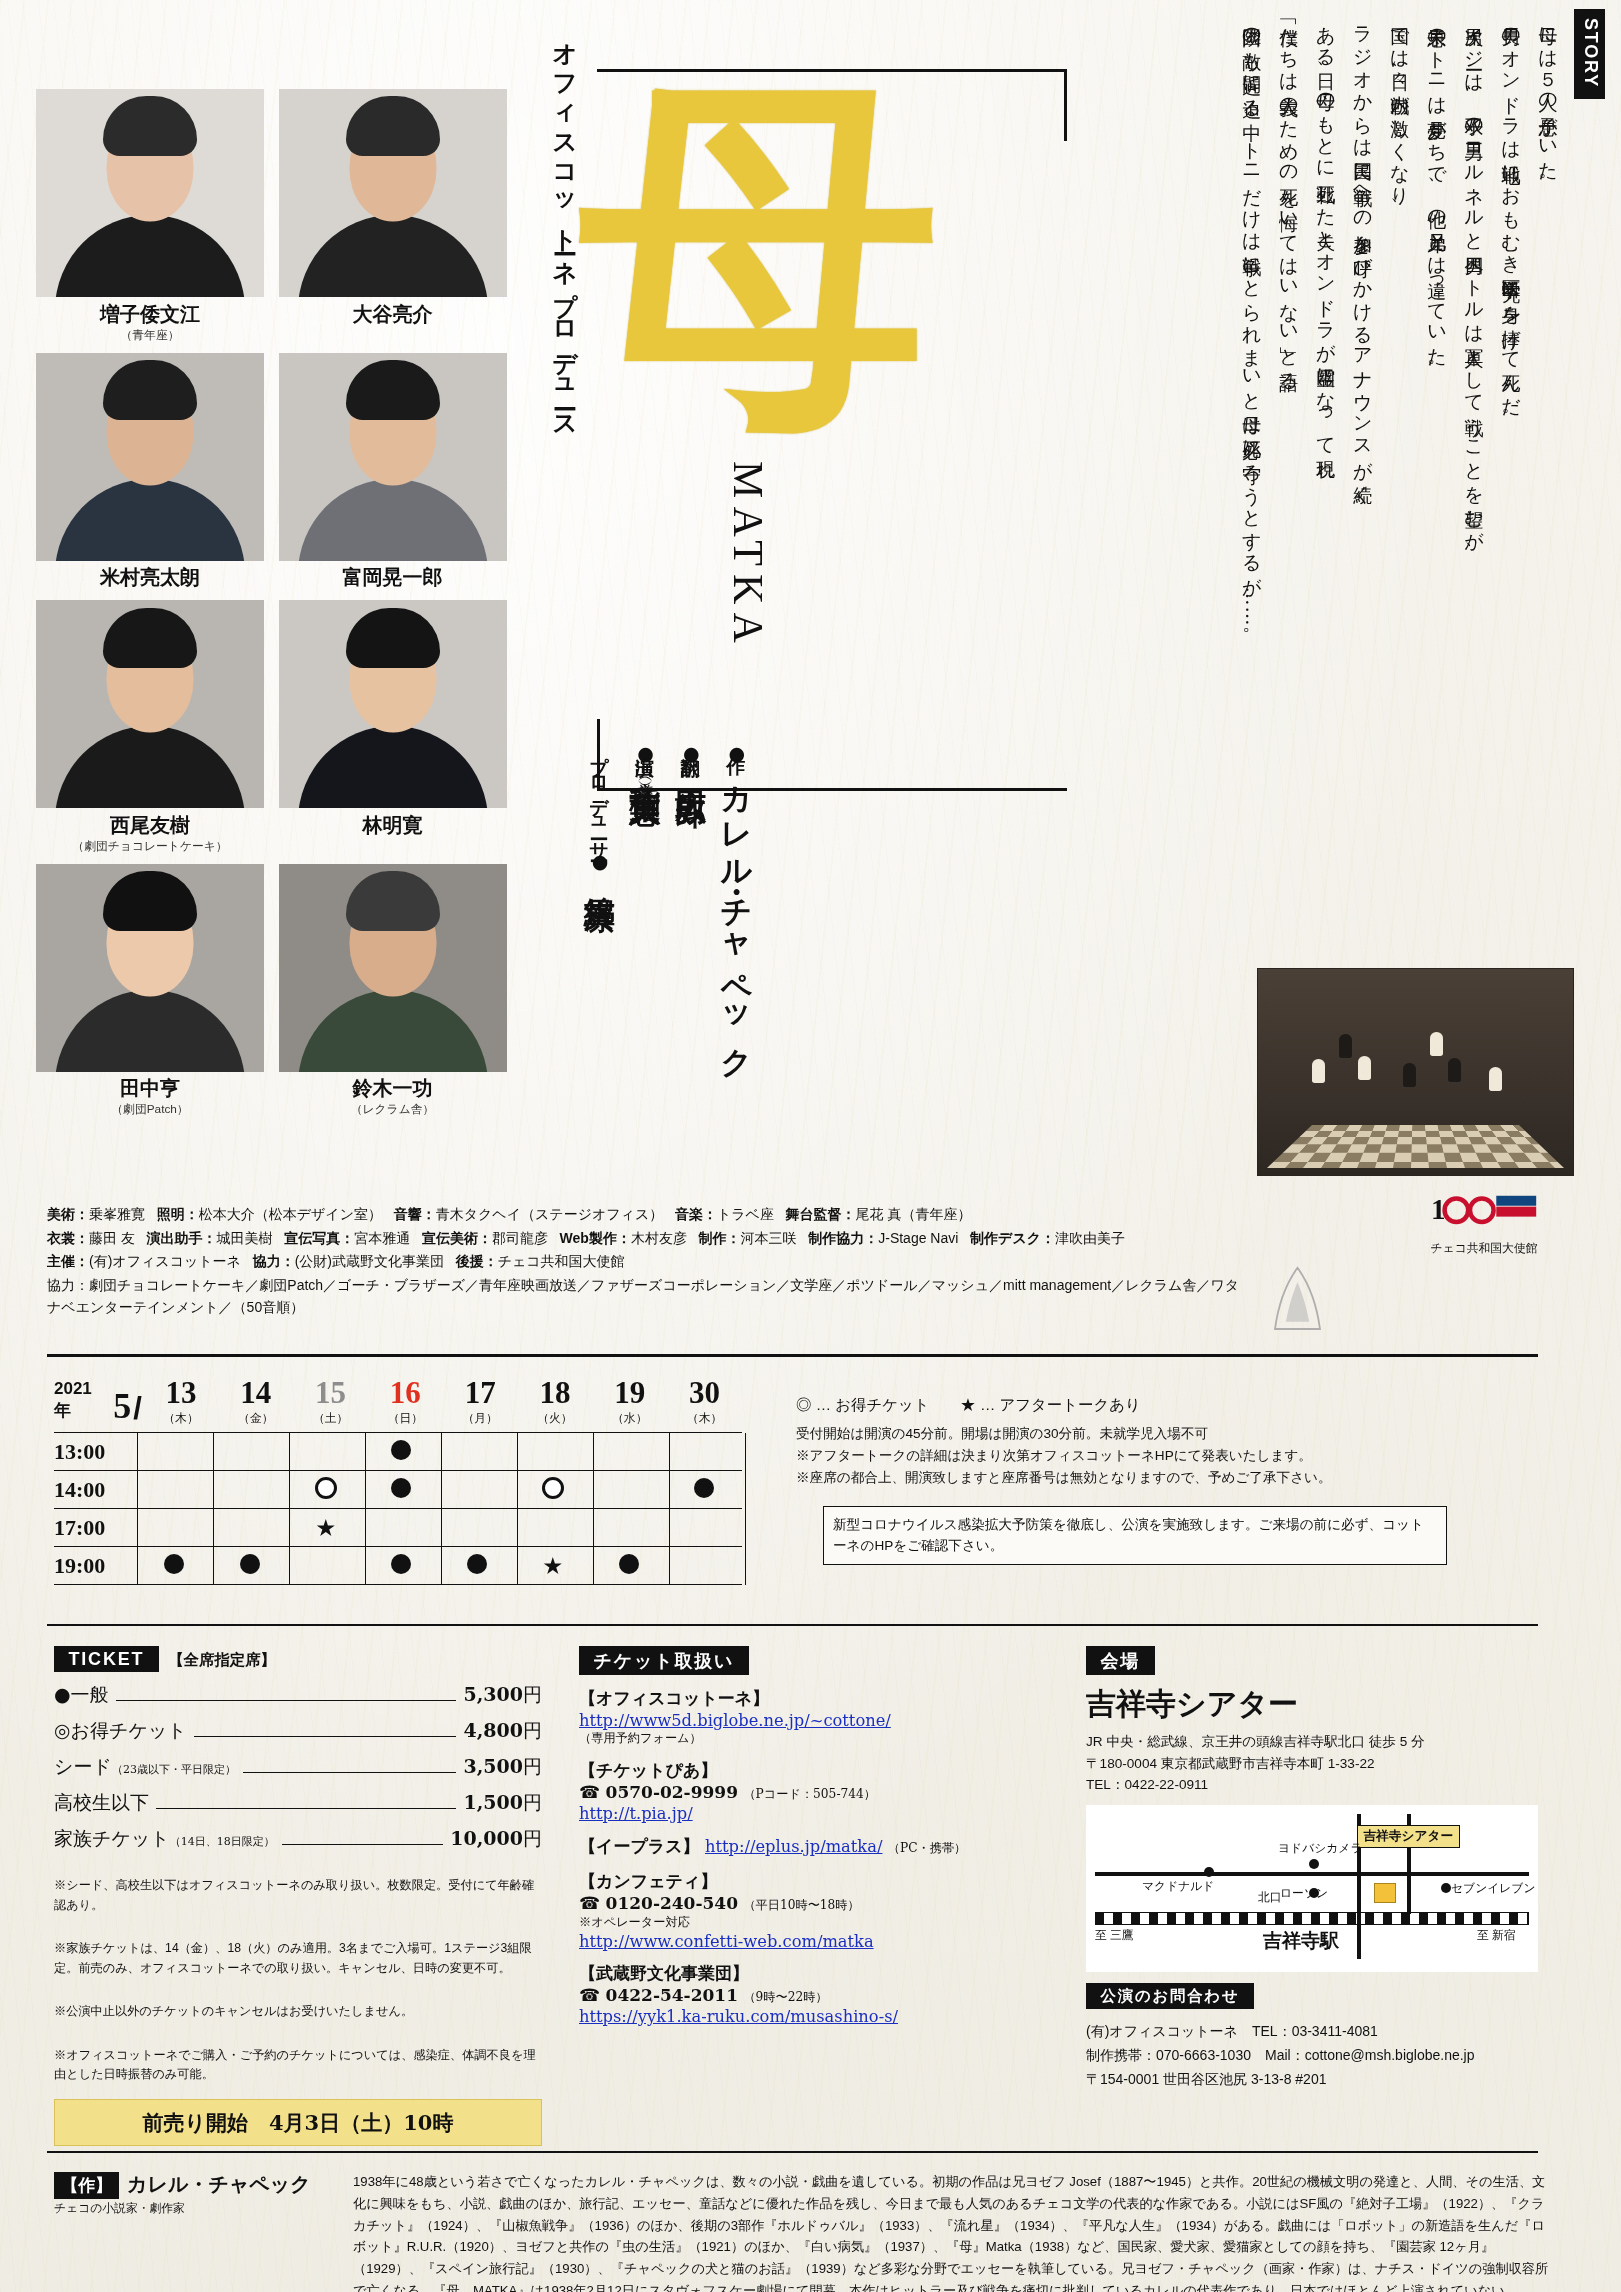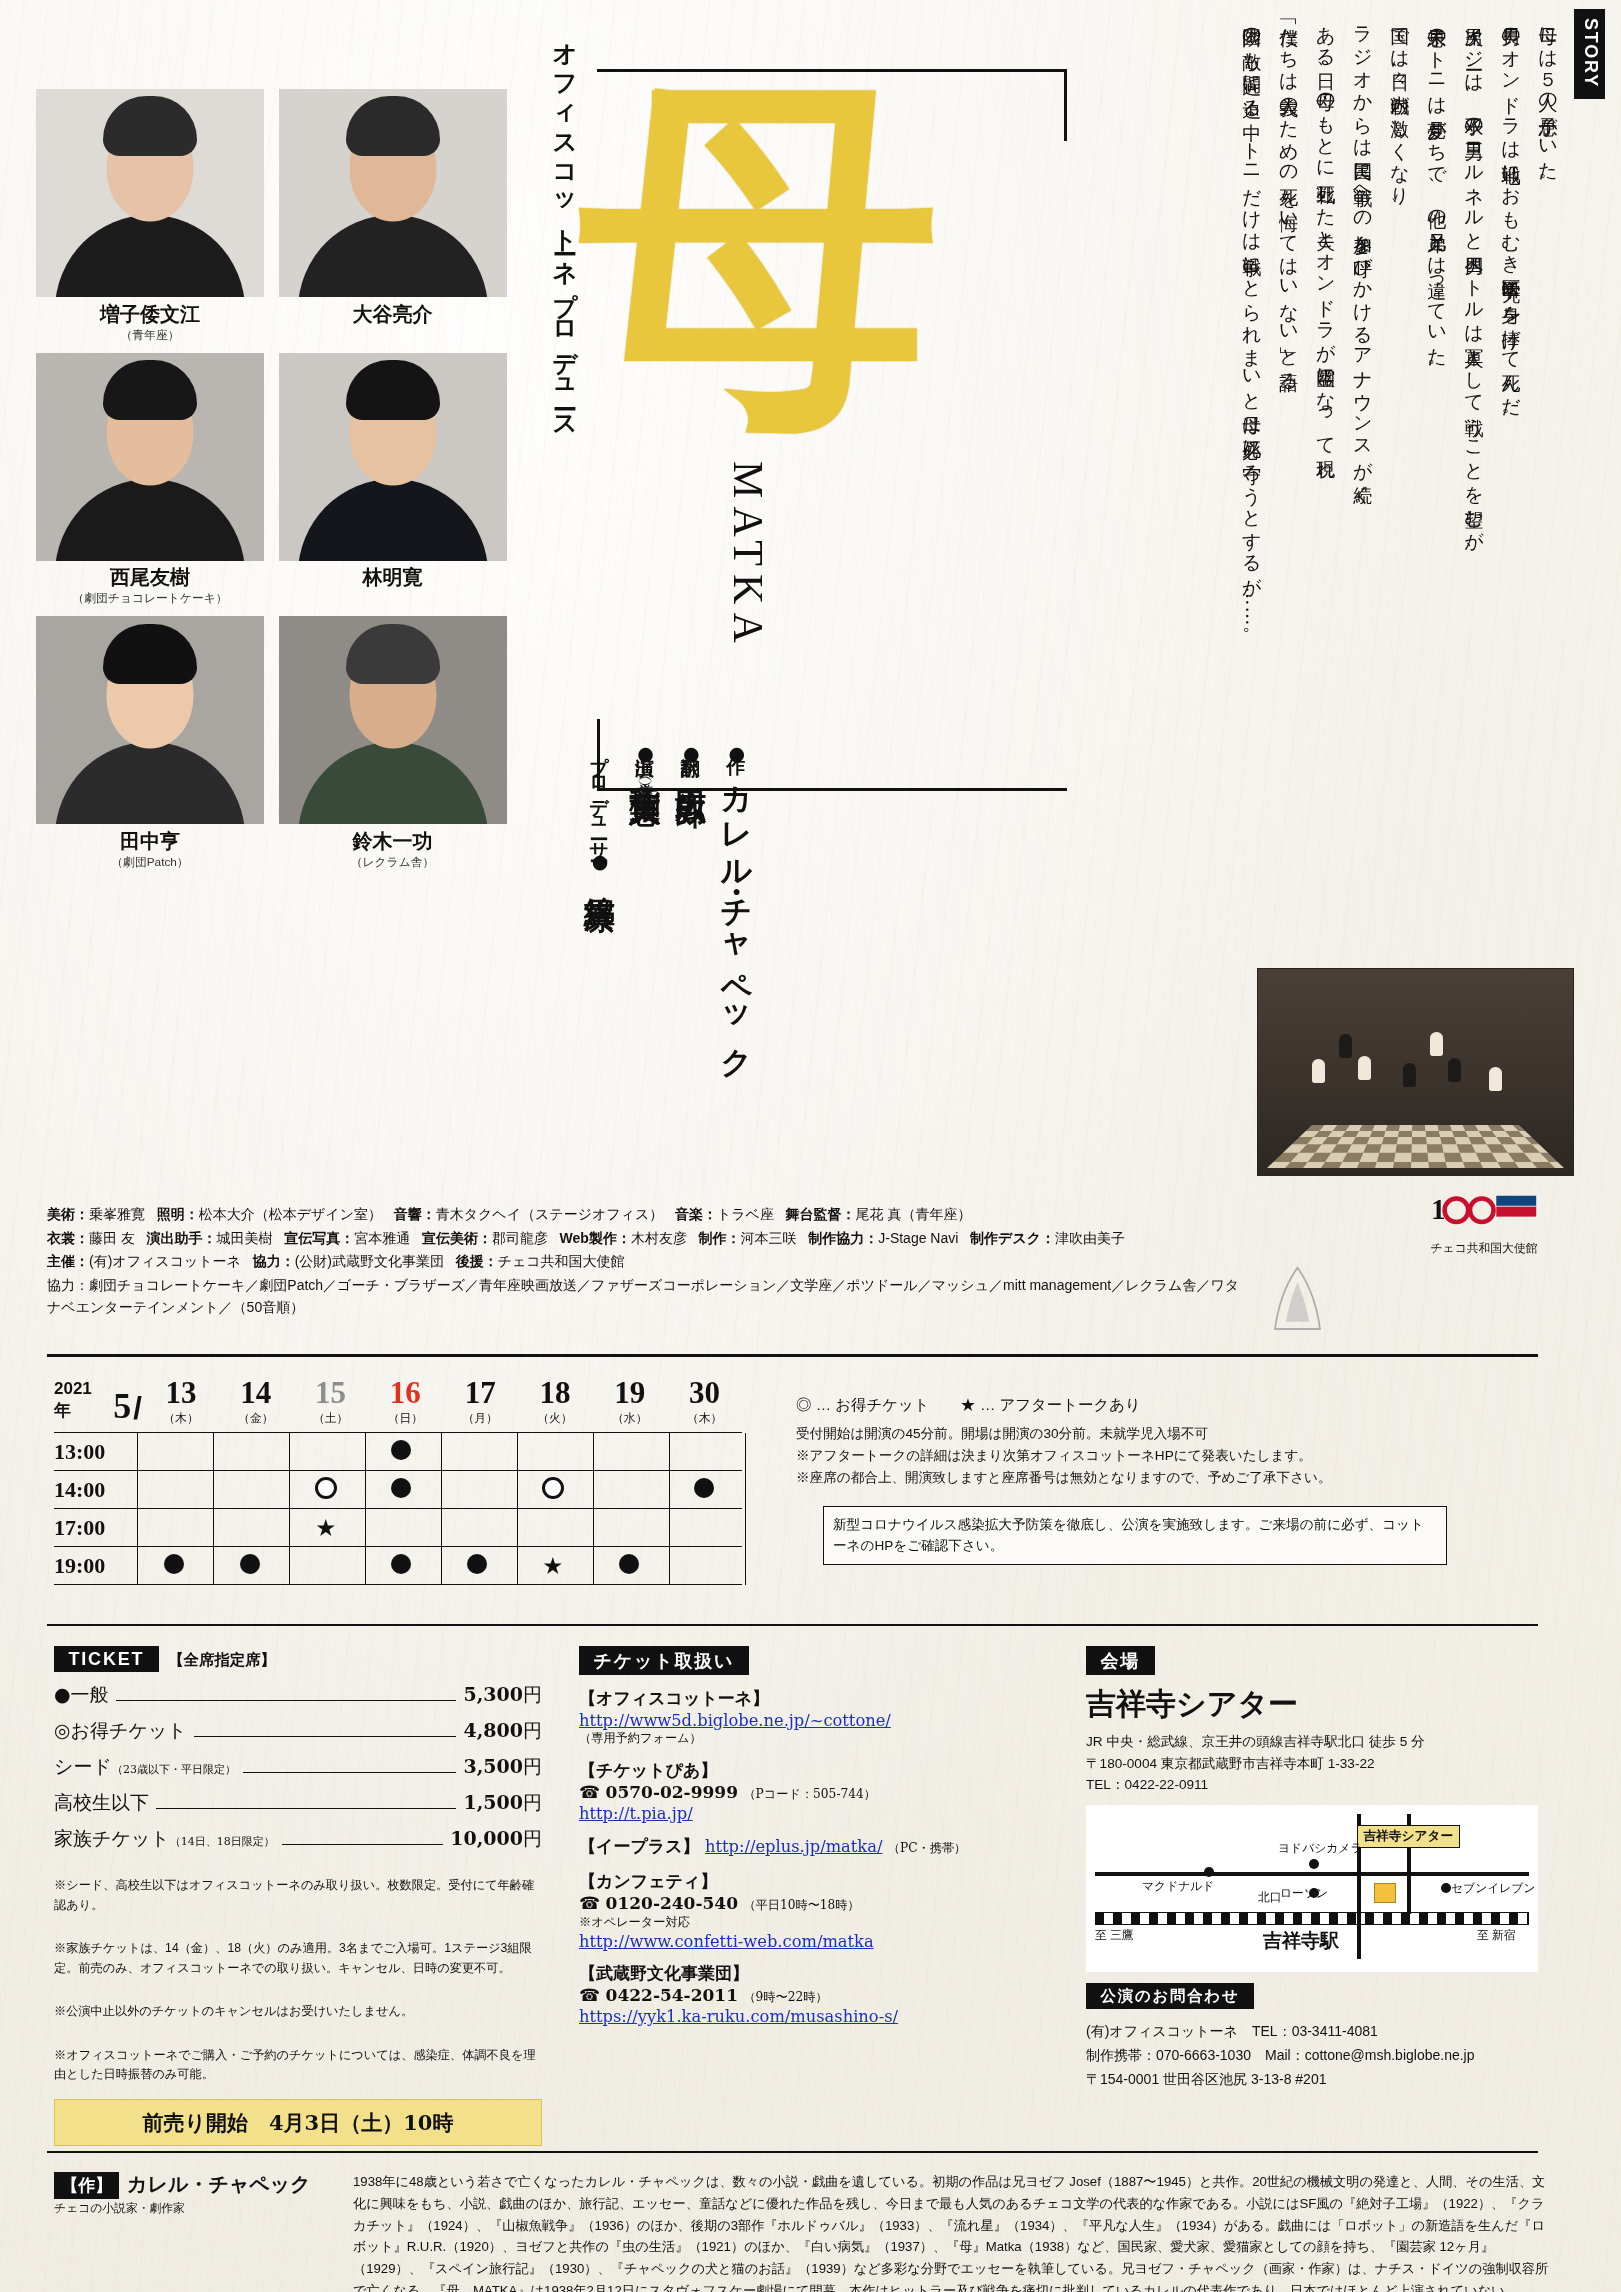--- a/index.html
+++ b/index.html
@@ -267,20 +267,40 @@
         <div class="cast-name">増子倭文江</div>
         <div class="cast-group">（青年座）</div>
       </div>
       <div class="cast-cell">
         <div class="photo" style="background:#d6d3ce">
           <div class="body" style="background:#222"></div>
             <div class="head" style="background:#e0b897"></div>
             <div class="hair" style="background:#2a2a2a"></div>
         </div>
         <div class="cast-name">大谷亮介</div>
+        <div class="cast-group"></div>
+      </div>
+    </div>
+    <div class="cast-row">
+      <div class="cast-cell">
+        <div class="photo" style="background:#bfbcb7">
+          <div class="body" style="background:#2a3340"></div>
+            <div class="head" style="background:#ddb493"></div>
+            <div class="hair" style="background:#1e1e1e"></div>
+        </div>
+        <div class="cast-name">米村亮太朗</div>
+        <div class="cast-group"></div>
+      </div>
+      <div class="cast-cell">
+        <div class="photo" style="background:#c9c6c1">
+          <div class="body" style="background:#6e7076"></div>
+            <div class="head" style="background:#e2bb9a"></div>
+            <div class="hair" style="background:#1a1a1a"></div>
+        </div>
+        <div class="cast-name">富岡晃一郎</div>
         <div class="cast-group"></div>
       </div>
     </div>
     <div class="cast-row">
       <div class="cast-cell">
         <div class="photo" style="background:#b9b6b1">
           <div class="body" style="background:#1a1a1a"></div>
             <div class="head" style="background:#e3bd9c"></div>
             <div class="hair" style="background:#171717"></div>
         </div>

